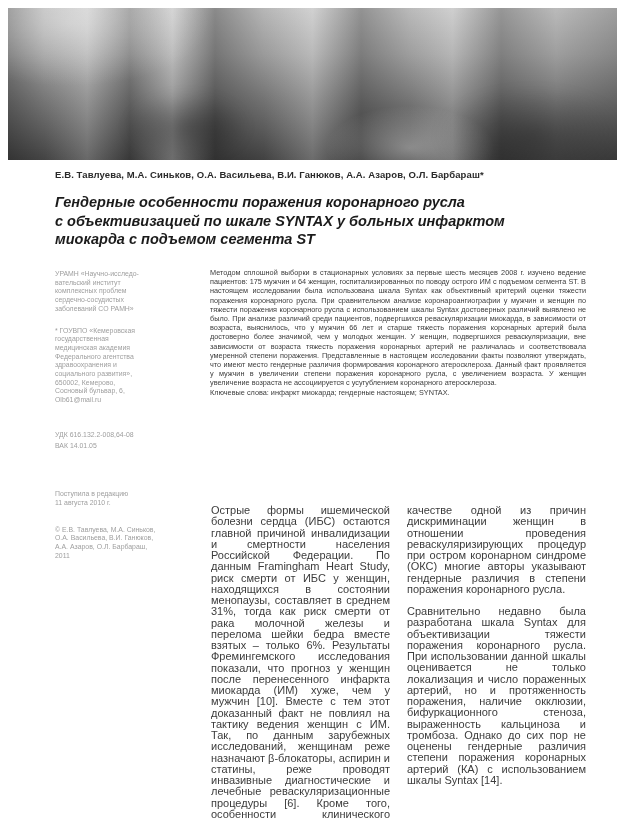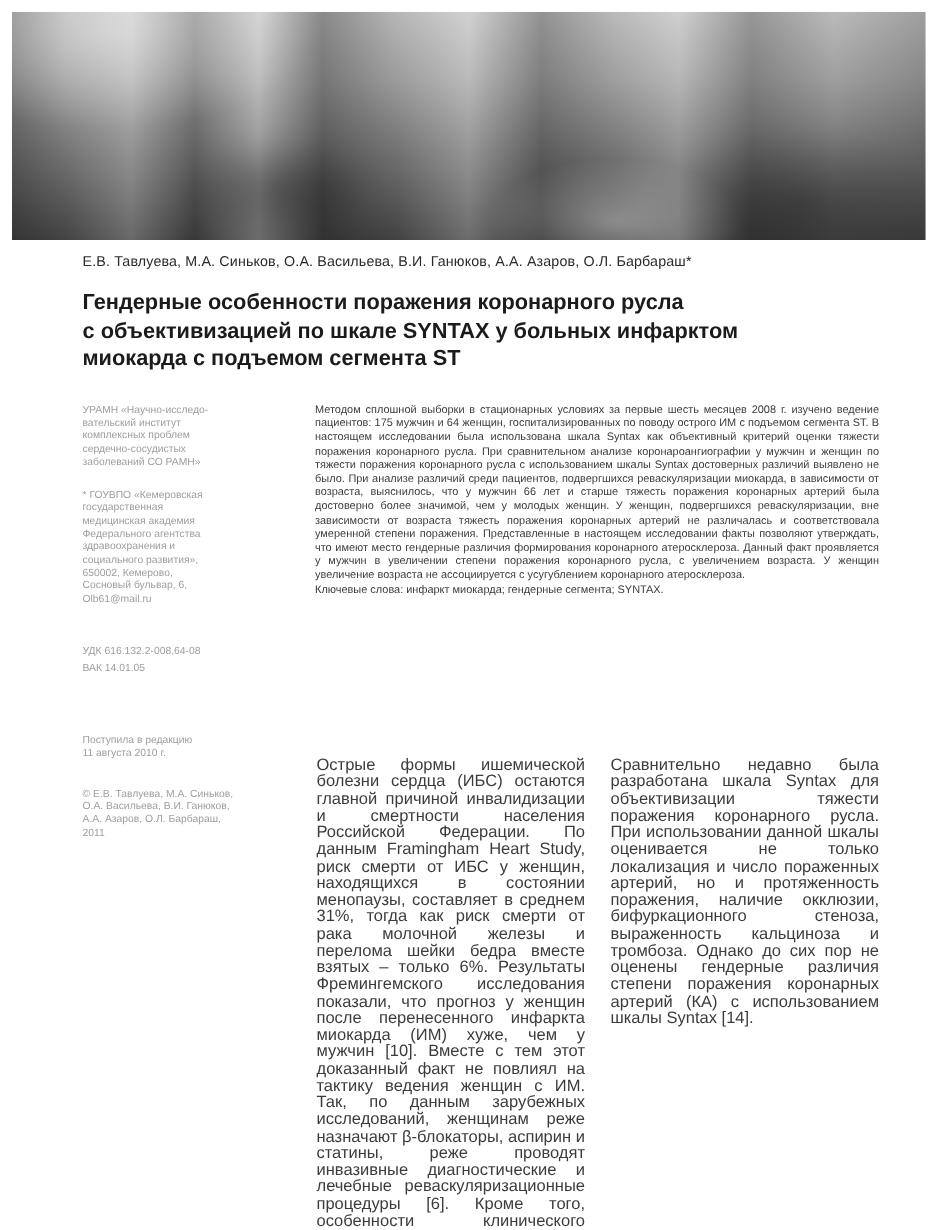--- a/index.html
+++ b/index.html
@@ -32,27 +32,27 @@
   .hero .blur-layer {
     position: absolute; inset: -10px;
     background:
       radial-gradient(90px 50px at 30% 75%, rgba(0,0,0,0.30), rgba(0,0,0,0) 70%),
       radial-gradient(140px 70px at 85% 80%, rgba(0,0,0,0.25), rgba(0,0,0,0) 70%);
     filter: blur(6px);
   }
 
   .authors {
     position: absolute; left: 55px; top: 169px; width: 515px;
-    font-size: 9.5px; font-weight: normal; color: #2a2a2a;
+    font-size: 9.5px; font-weight: bold; color: #2a2a2a;
     letter-spacing: 0.1px;
   }
   .title {
     position: absolute; left: 55px; top: 193px; width: 510px;
     font-size: 14.5px; font-weight: bold; color: #1b1b1b;
-    line-height: 18.5px; white-space: pre-line;
+    line-height: 18.5px; white-space: pre-line; font-style: italic;
   }
 
   
   .sidebar {
     position: absolute; left: 55px; top: 270px; width: 128px;
     font-size: 6.9px; line-height: 8.7px; color: #9e9e9e;
   }
   .sidebar .block { white-space: pre-line; }
   .sb-aff1 { margin-bottom: 13px; }
   .sb-aff2 { margin-bottom: 26px; }
@@ -115,24 +115,25 @@
     <div class="block sb-received">Поступила в редакцию
 11 августа 2010 г.</div>
     <div class="block sb-copyright">© Е.В. Тавлуева, М.А. Синьков,
 О.А. Васильева, В.И. Ганюков,
 А.А. Азаров, О.Л. Барбараш,
 2011</div>
   </div>
 
   <div class="abstract">
     <div>Методом сплошной выборки в стационарных условиях за первые шесть месяцев 2008 г. изучено ведение пациентов: 175 мужчин и 64 женщин, госпитализированных по поводу острого ИМ с подъемом сегмента ST. В настоящем исследовании была использована шкала Syntax как объективный критерий оценки тяжести поражения коронарного русла. При сравнительном анализе коронароангиографии у мужчин и женщин по тяжести поражения коронарного русла с использованием шкалы Syntax достоверных различий выявлено не было. При анализе различий среди пациентов, подвергшихся реваскуляризации миокарда, в зависимости от возраста, выяснилось, что у мужчин 66 лет и старше тяжесть поражения коронарных артерий была достоверно более значимой, чем у молодых женщин. У женщин, подвергшихся реваскуляризации, вне зависимости от возраста тяжесть поражения коронарных артерий не различалась и соответствовала умеренной степени поражения. Представленные в настоящем исследовании факты позволяют утверждать, что имеют место гендерные различия формирования коронарного атеросклероза. Данный факт проявляется у мужчин в увеличении степени поражения коронарного русла, с увеличением возраста. У женщин увеличение возраста не ассоциируется с усугублением коронарного атеросклероза.</div>
-    <div class="keywords">Ключевые слова: инфаркт миокарда; гендерные сегмента; SYNTAX.</div>
+    <div class="keywords">Ключевые слова: инфаркт миокарда; гендерные настоящем; SYNTAX.</div>
   </div>
 
   <div class="bodycol col1">
     <p>Острые формы ишемической болезни сердца (ИБС) остаются главной причиной инвалидизации и смертности населения Российской Федерации. По данным Framingham Heart Study, риск смерти от ИБС у женщин, находящихся в состоянии менопаузы, составляет в среднем 31%, тогда как риск смерти от рака молочной железы и перелома шейки бедра вместе взятых – только 6%. Результаты Фремингемского исследования показали, что прогноз у женщин после перенесенного инфаркта миокарда (ИМ) хуже, чем у мужчин [10]. Вместе с тем этот доказанный факт не повлиял на тактику ведения женщин с ИМ. Так, по данным зарубежных исследований, женщинам реже назначают β-блокаторы, аспирин и статины, реже проводят инвазивные диагностические и лечебные реваскуляризационные процедуры [6]. Кроме того, особенности клинического течения ИМ, возможности диагностики и эффективность коронароактивной и реваскуляризационной терапии обсуждаются преимущественно для мужской популяции. В</p>
   </div>
 
   <div class="bodycol col2">
+    <p>качестве одной из причин дискриминации женщин в отношении проведения реваскуляризирующих процедур при остром коронарном синдроме (ОКС) многие авторы указывают гендерные различия в степени поражения коронарного русла.</p>
     <p>Сравнительно недавно была разработана шкала Syntax для объективизации тяжести поражения коронарного русла. При использовании данной шкалы оценивается не только локализация и число пораженных артерий, но и протяженность поражения, наличие окклюзии, бифуркационного стеноза, выраженность кальциноза и тромбоза. Однако до сих пор не оценены гендерные различия степени поражения коронарных артерий (КА) с использованием шкалы Syntax [14].</p>
   </div>
 
 </div>
 
 </body></html>

